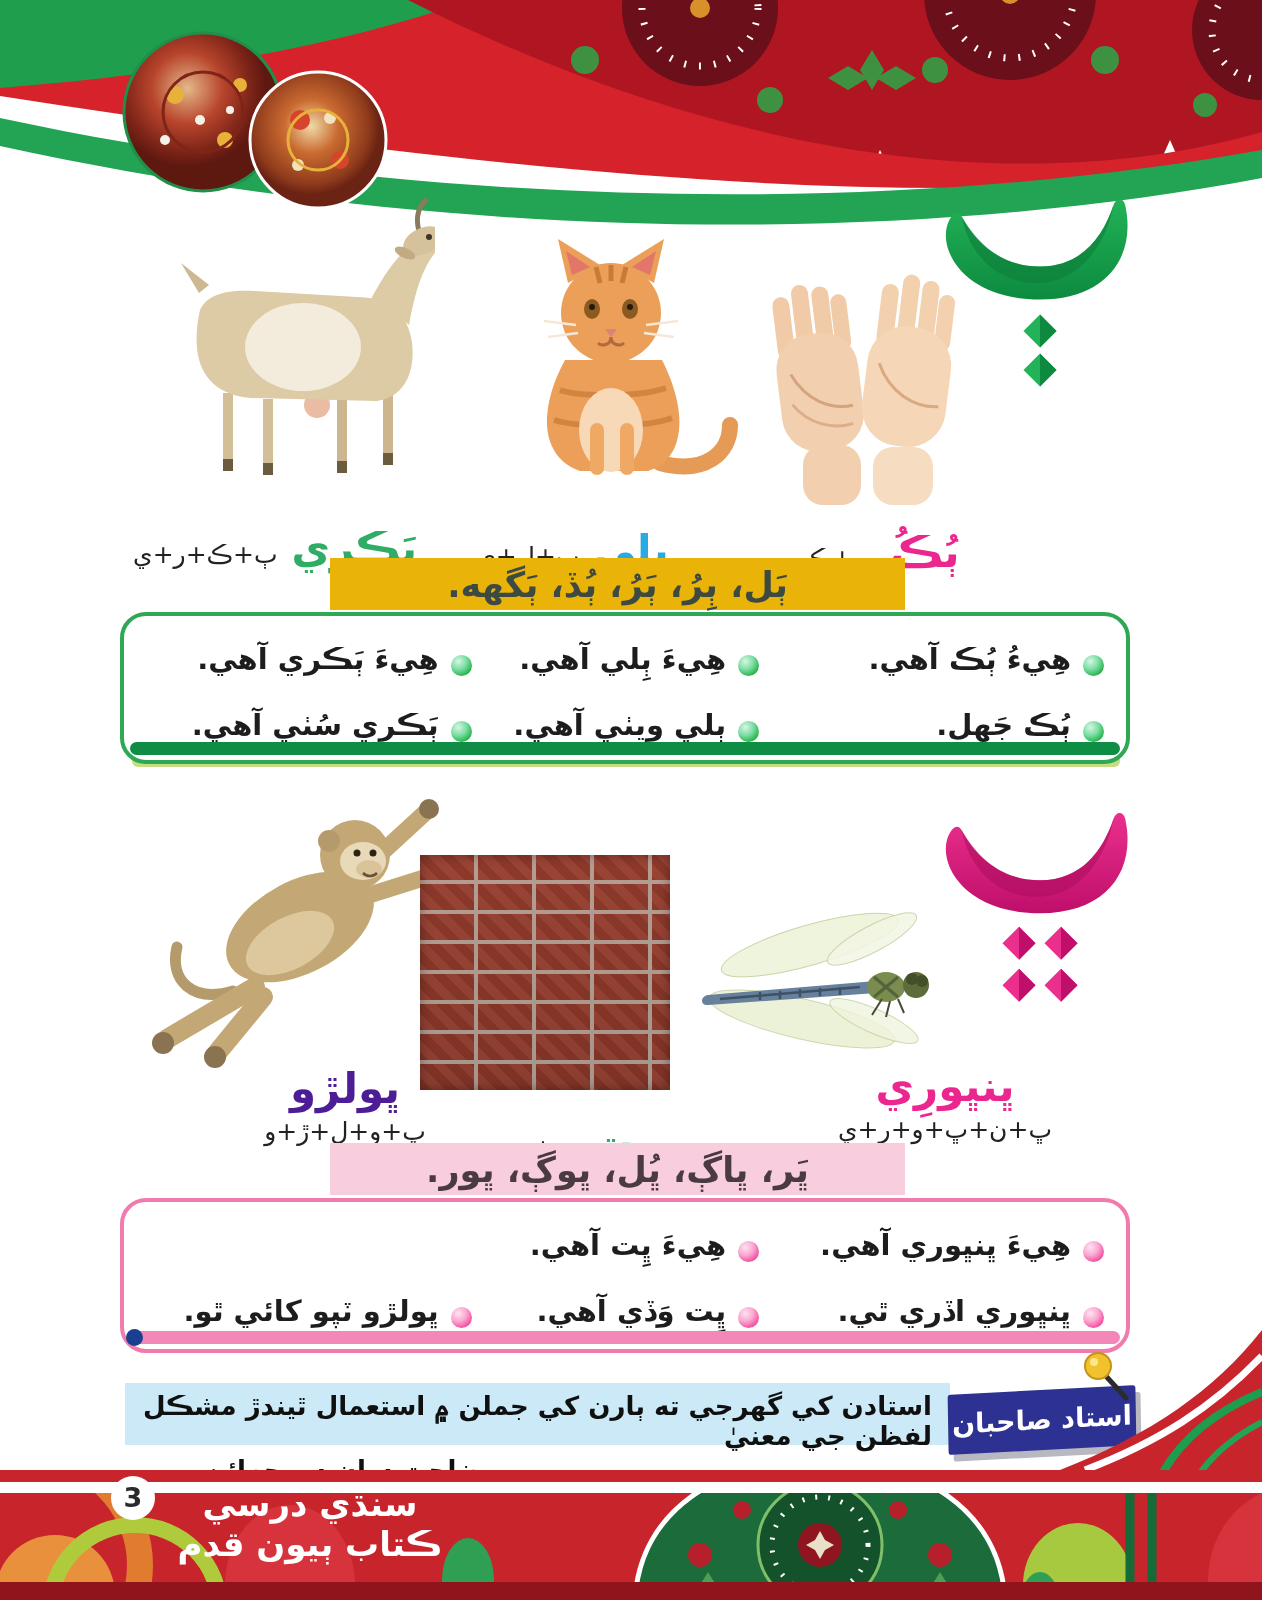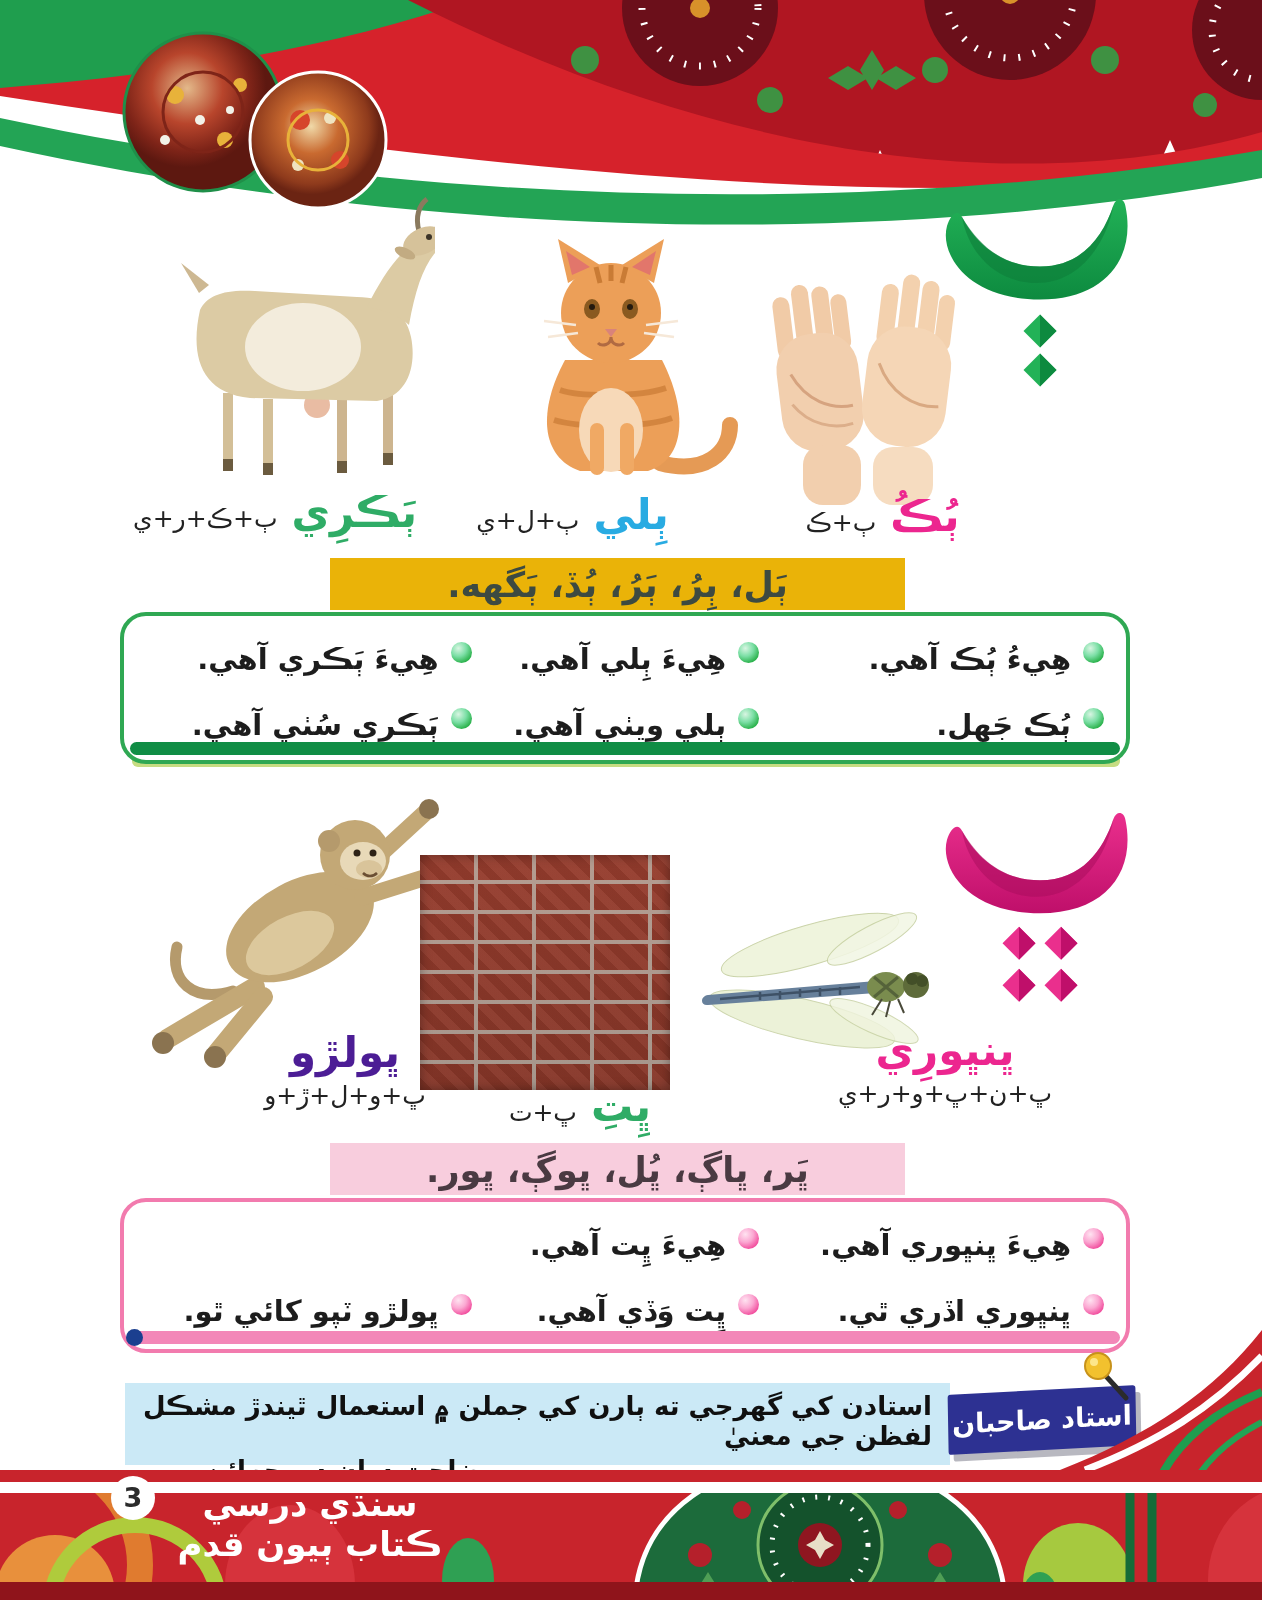--- a/index.html
+++ b/index.html
@@ -3,40 +3,40 @@
 <meta charset="utf-8">
 <style>
   html,body{margin:0;padding:0;}
   body{font-family:"DejaVu Sans",sans-serif;background:#ffffff;}
   .page{position:relative;width:1262px;height:1600px;overflow:hidden;background:#ffffff;}
   .abs{position:absolute;}
   .rtl{direction:rtl;unicode-bidi:embed;}
 
   
   .label-line{display:flex;direction:rtl;align-items:baseline;gap:14px;justify-content:flex-start;}
-  .word-main{font-size:42px;font-weight:bold;}
+  .word-main{font-size:42px;font-weight:bold;margin-top:36px;}
   .word-breakdown{font-size:25px;font-weight:normal;color:#222;}
   .label-stack{display:flex;flex-direction:column;align-items:center;gap:4px;}
 
   
   .strip{height:52px;line-height:54px;text-align:center;font-size:35px;font-weight:bold;color:#3d4a41;}
   .strip.green{background:#eab308;}
   .strip.pink{background:#f8cddd;color:#4a3a42;}
 
   
   .sent-box{background:#ffffff;border-radius:26px;box-sizing:border-box;padding:10px 22px 22px 22px;}
   .sent-box.green{border:4px solid #2fa853;}
   .sent-box.pink{border:4px solid #f27bae;}
   .bottom-bar{position:absolute;left:6px;right:6px;bottom:5px;height:13px;border-radius:8px;}
   .bottom-bar.green{background:#108d45;}
   .bottom-bar.pink{background:#f387b8;}
   .bar-cap{position:absolute;left:2px;bottom:3px;width:17px;height:17px;border-radius:50%;background:#1b3f8f;}
   .under-strip{background:#c6dc82;height:15px;border-radius:6px;}
   .sent-row{display:grid;grid-template-columns:36% 30% 34%;direction:rtl;align-items:center;height:66px;}
-  .sent{display:flex;direction:rtl;align-items:flex-start;gap:12px;}
+  .sent{display:flex;direction:rtl;align-items:flex-end;gap:12px;}
   .bullet{width:21px;height:21px;border-radius:50%;flex:0 0 auto;}
   .bullet.g{background:radial-gradient(circle at 35% 30%,#d8f5e2,#7cdfa6 40%,#2bb24c 75%,#1a9c41);}
   .bullet.p{background:radial-gradient(circle at 35% 30%,#ffe3f1,#fba8d2 40%,#f2509f 75%,#e33b8e);}
   .stxt{font-size:29px;font-weight:bold;color:#1d1d1d;}
 
   
   .wall{
     background-color:#a0402f;
     background-image:
       linear-gradient(rgba(120,50,40,.25),rgba(60,25,20,.25)),
@@ -384,21 +384,21 @@
         </div>
       <div class="sent">
           <span class="bullet p"></span>
           <span class="stxt rtl">ڀولڙو ٽپو کائي ٿو.</span>
         </div>
     </div>
     <div class="bottom-bar pink"></div>
     <div class="bar-cap"></div>
   </div>
 
-  <div class="abs note-box" style="left:125px;top:1383px;width:825px;height:82px;">
+  <div class="abs note-box" style="left:125px;top:1383px;width:825px;height:62px;">
     <div class="note-line1 rtl">استادن کي گهرجي ته ٻارن کي جملن ۾ استعمال ٿيندڙ مشڪل لفظن جي معنيٰ</div>
     <div class="note-line2 rtl">وضاحت سان سمجهائن.</div>
   </div>
   <div class="abs ribbon rtl" style="left:948px;top:1390px;width:188px;height:60px;">استاد صاحبان لاءِ:</div>
   <svg class="abs" style="left:1082px;top:1350px;" width="52" height="52" viewBox="0 0 52 52">
     <path d="M22,24 L44,48" stroke="#2b2b2b" stroke-width="5" stroke-linecap="round"></path>
     <circle cx="16" cy="16" r="13" fill="#f2c12e" stroke="#c7921a" stroke-width="2"></circle>
     <circle cx="12" cy="12" r="4" fill="#fde68a"></circle>
   </svg>
 

